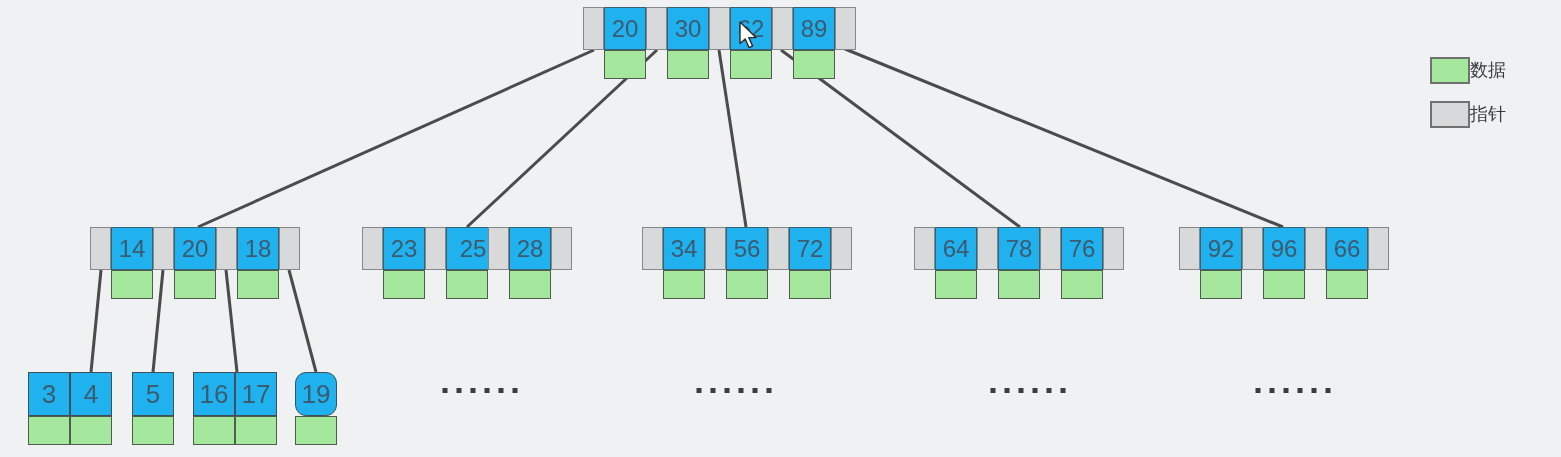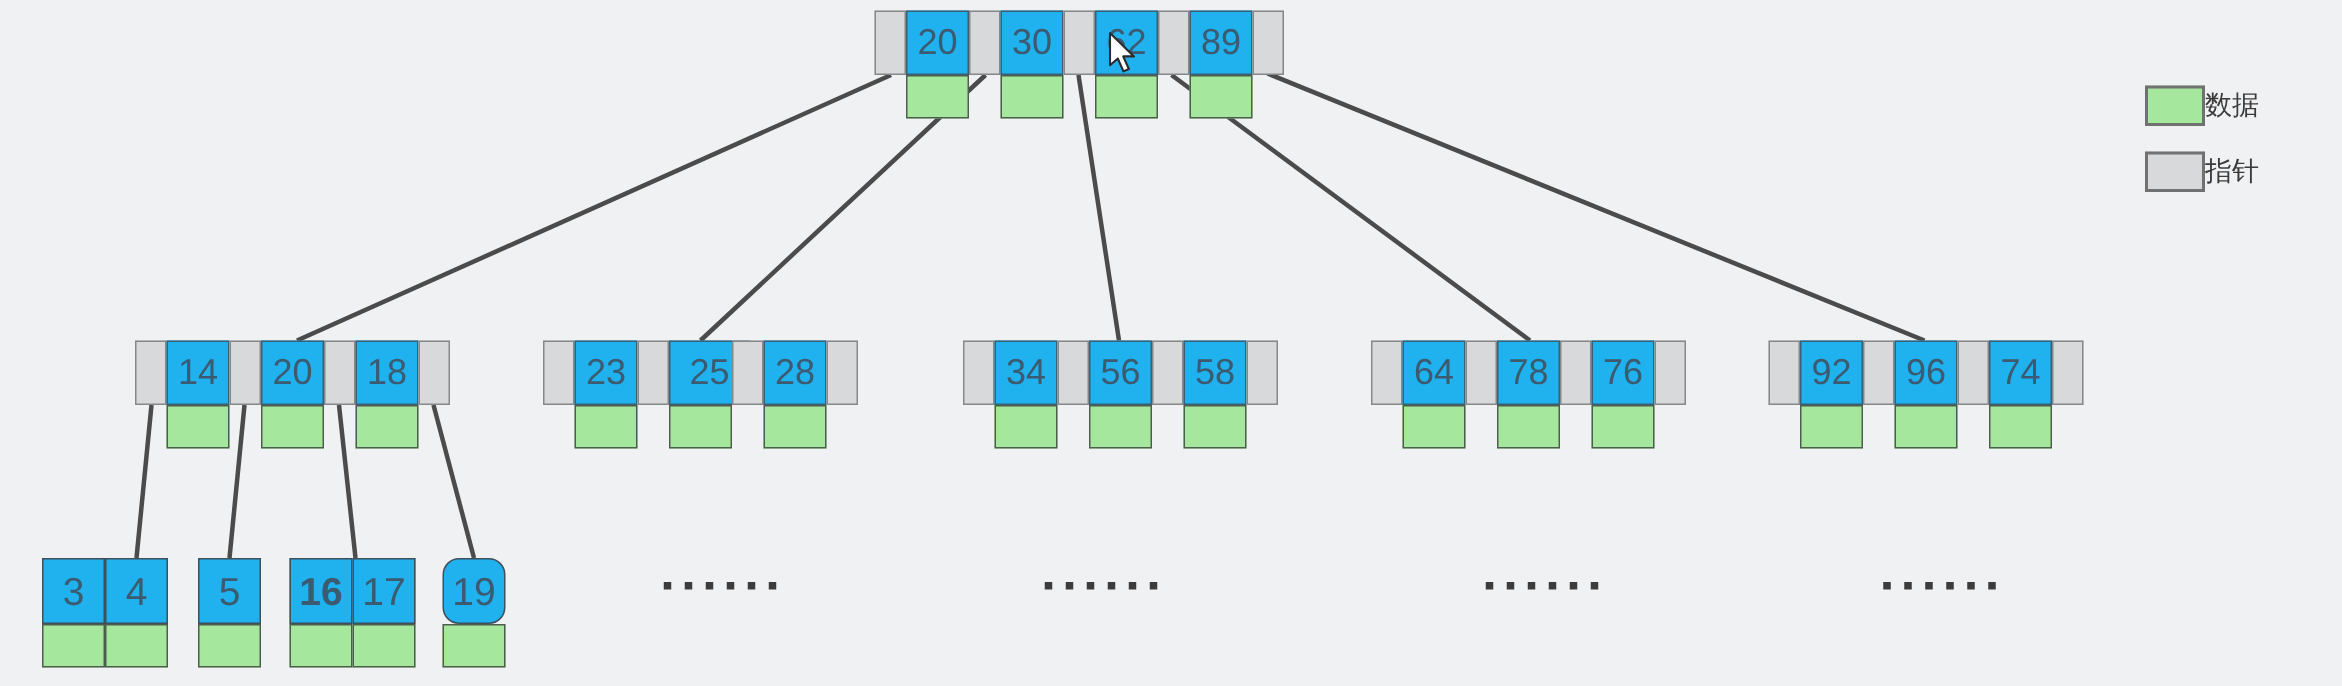--- a/index.html
+++ b/index.html
@@ -117,21 +117,21 @@
         <div class="cell ptr" style="left: 189px; top: 0px; width: 21px; height: 43px;"></div>
       </div>
       <div class="bnode" style="left: 642px; top: 227px;">
         <div class="cell ptr" style="left: 0px; top: 0px; width: 21px; height: 43px;"></div>
         <div class="cell key" style="left: 21px; top: 0px; width: 42px; height: 43px;">34</div>
         <div class="cell data" style="left: 21px; top: 43px; width: 42px; height: 29px;"></div>
         <div class="cell ptr" style="left: 63px; top: 0px; width: 21px; height: 43px;"></div>
         <div class="cell key" style="left: 84px; top: 0px; width: 42px; height: 43px;">56</div>
         <div class="cell data" style="left: 84px; top: 43px; width: 42px; height: 29px;"></div>
         <div class="cell ptr" style="left: 126px; top: 0px; width: 21px; height: 43px;"></div>
-        <div class="cell key" style="left: 147px; top: 0px; width: 42px; height: 43px;">58</div>
+        <div class="cell key" style="left: 147px; top: 0px; width: 42px; height: 43px;">72</div>
         <div class="cell data" style="left: 147px; top: 43px; width: 42px; height: 29px;"></div>
         <div class="cell ptr" style="left: 189px; top: 0px; width: 21px; height: 43px;"></div>
       </div>
       <div class="bnode" style="left: 914px; top: 227px;">
         <div class="cell ptr" style="left: 0px; top: 0px; width: 21px; height: 43px;"></div>
         <div class="cell key" style="left: 21px; top: 0px; width: 42px; height: 43px;">64</div>
         <div class="cell data" style="left: 21px; top: 43px; width: 42px; height: 29px;"></div>
         <div class="cell ptr" style="left: 63px; top: 0px; width: 21px; height: 43px;"></div>
         <div class="cell key" style="left: 84px; top: 0px; width: 42px; height: 43px;">78</div>
         <div class="cell data" style="left: 84px; top: 43px; width: 42px; height: 29px;"></div>
@@ -141,36 +141,36 @@
         <div class="cell ptr" style="left: 189px; top: 0px; width: 21px; height: 43px;"></div>
       </div>
       <div class="bnode" style="left: 1179px; top: 227px;">
         <div class="cell ptr" style="left: 0px; top: 0px; width: 21px; height: 43px;"></div>
         <div class="cell key" style="left: 21px; top: 0px; width: 42px; height: 43px;">92</div>
         <div class="cell data" style="left: 21px; top: 43px; width: 42px; height: 29px;"></div>
         <div class="cell ptr" style="left: 63px; top: 0px; width: 21px; height: 43px;"></div>
         <div class="cell key" style="left: 84px; top: 0px; width: 42px; height: 43px;">96</div>
         <div class="cell data" style="left: 84px; top: 43px; width: 42px; height: 29px;"></div>
         <div class="cell ptr" style="left: 126px; top: 0px; width: 21px; height: 43px;"></div>
-        <div class="cell key" style="left: 147px; top: 0px; width: 42px; height: 43px;">74</div>
+        <div class="cell key" style="left: 147px; top: 0px; width: 42px; height: 43px;">66</div>
         <div class="cell data" style="left: 147px; top: 43px; width: 42px; height: 29px;"></div>
         <div class="cell ptr" style="left: 189px; top: 0px; width: 21px; height: 43px;"></div>
       </div>
       <div class="bnode leaf" style="left: 28px; top: 372px;">
         <div class="cell key" style="left: 0px; top: 0px; width: 42px; height: 44px;">3</div>
         <div class="cell data" style="left: 0px; top: 44px; width: 42px; height: 29px;"></div>
         <div class="cell key" style="left: 42px; top: 0px; width: 42px; height: 44px;">4</div>
         <div class="cell data" style="left: 42px; top: 44px; width: 42px; height: 29px;"></div>
       </div>
       <div class="bnode leaf" style="left: 132px; top: 372px;">
         <div class="cell key" style="left: 0px; top: 0px; width: 42px; height: 44px;">5</div>
         <div class="cell data" style="left: 0px; top: 44px; width: 42px; height: 29px;"></div>
       </div>
       <div class="bnode leaf" style="left: 193px; top: 372px;">
-        <div class="cell key" style="left: 0px; top: 0px; width: 42px; height: 44px; font-weight: bold;">16</div>
+        <div class="cell key" style="left: 0px; top: 0px; width: 42px; height: 44px;">16</div>
         <div class="cell data" style="left: 0px; top: 44px; width: 42px; height: 29px;"></div>
         <div class="cell key" style="left: 42px; top: 0px; width: 42px; height: 44px;">17</div>
         <div class="cell data" style="left: 42px; top: 44px; width: 42px; height: 29px;"></div>
       </div>
       <div class="bnode leaf" style="left: 295px; top: 372px;">
         <div class="cell key" style="left: 0px; top: 0px; width: 42px; height: 44px; border-radius: 11px;">19</div>
         <div class="cell data" style="left: 0px; top: 44px; width: 42px; height: 29px;"></div>
       </div>
     </div>
   <div id="ellipsis-layer">

